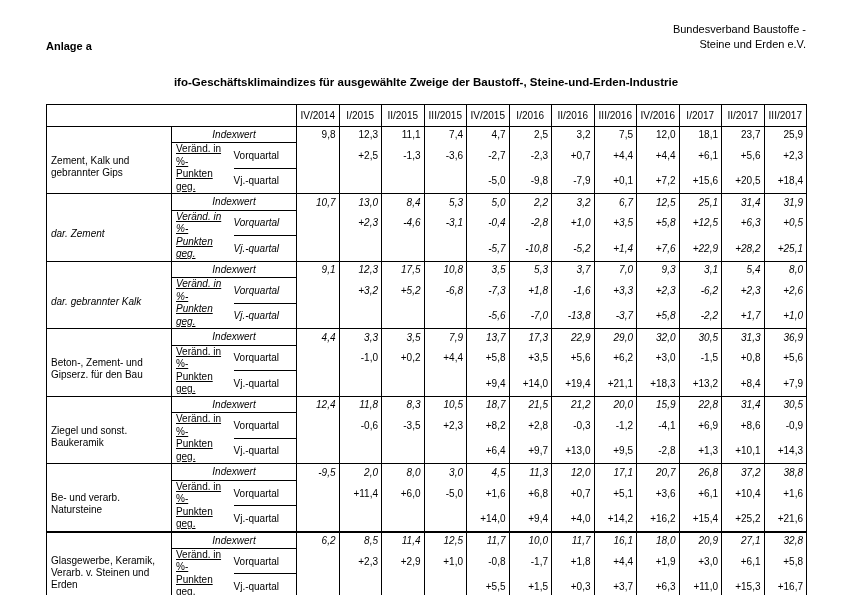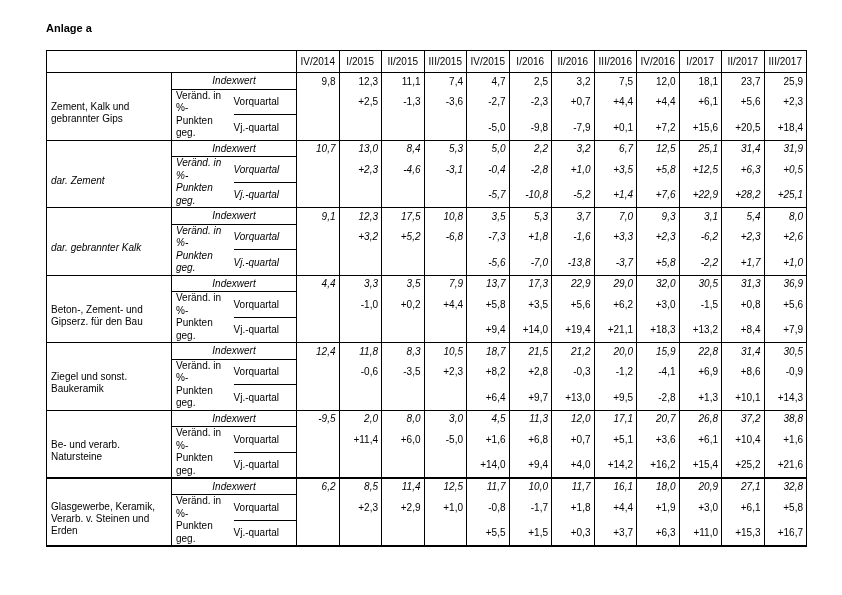--- a/index.html
+++ b/index.html
@@ -22,21 +22,21 @@
   th.corner { border:1px solid #000; }
 
   
   tbody tr { height:16.5px; }
   td.glabel {
     border-left:1px solid #000; border-right:1px solid #000; border-top:1px solid #000;
     padding:15px 3px 1px 4px; line-height:1.2; white-space:normal;
   }
   td.mindex { border-right:1px solid #000; border-top:1px solid #000; border-bottom:1px solid #000; text-align:center;font-style:italic; }
   td.mver { padding-left:4px; line-height:1.25; vertical-align:middle; }
-  td.mver span { display:block; }
+  td.mver span { display:block;text-decoration:underline; }
   td.msub { border-right:1px solid #000; }
   td.msub.vor { border-bottom:1px solid #000; }
   td.val { border-left:1px solid #000; border-right:1px solid #000; text-align:right; padding-right:3px; white-space:nowrap; }
   tr.r1 td.val { border-top:1px solid #000; }
 
   
   .it { font-style:italic; }
   .iti { font-style:italic; }
   .bd { font-weight:bold; }
 
@@ -45,22 +45,27 @@
   tr.r3.lg td { border-bottom:2px solid #000; }
   td.glabel.lgcell { border-bottom:2px solid #000; border-top-width:2px; }
   td.mver.lgcell { border-bottom:2px solid #000; }
 </style>
 </head>
 <body>
 
 <div class="page">
   <div class="topbar">
     <div class="annex">Anlage a</div>
+    <div class="org">
+      <div>Bundesverband Baustoffe -</div>
+      <div>Steine und Erden e.V.</div>
+    </div>
   </div>
 
+  <div class="title">ifo-Geschäftsklimaindizes für ausgewählte Zweige der Baustoff-, Steine-und-Erden-Industrie</div>
 
   <table class="ifo" id="ifo-table">
       <colgroup>
         <col style="width: 125px;">
         <col style="width: 62px;">
         <col style="width: 63px;">
         <col style="width: 42.5px;">
         <col style="width: 42.5px;">
         <col style="width: 42.5px;">
         <col style="width: 42.5px;">

